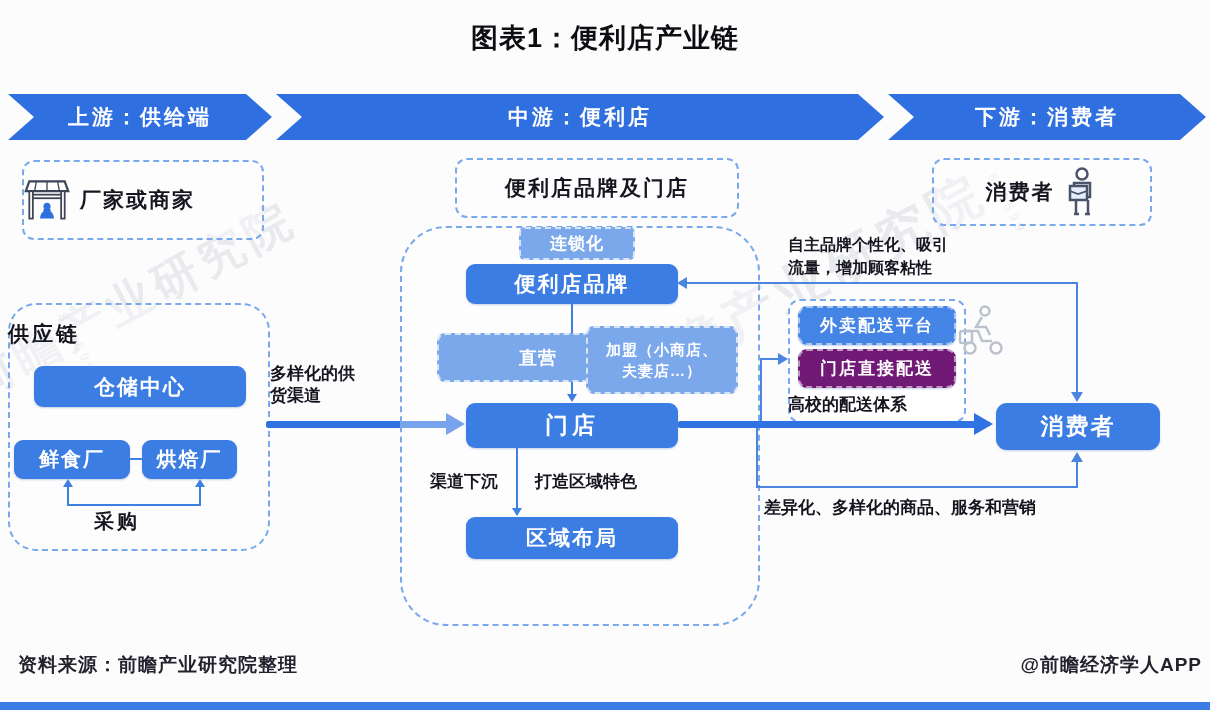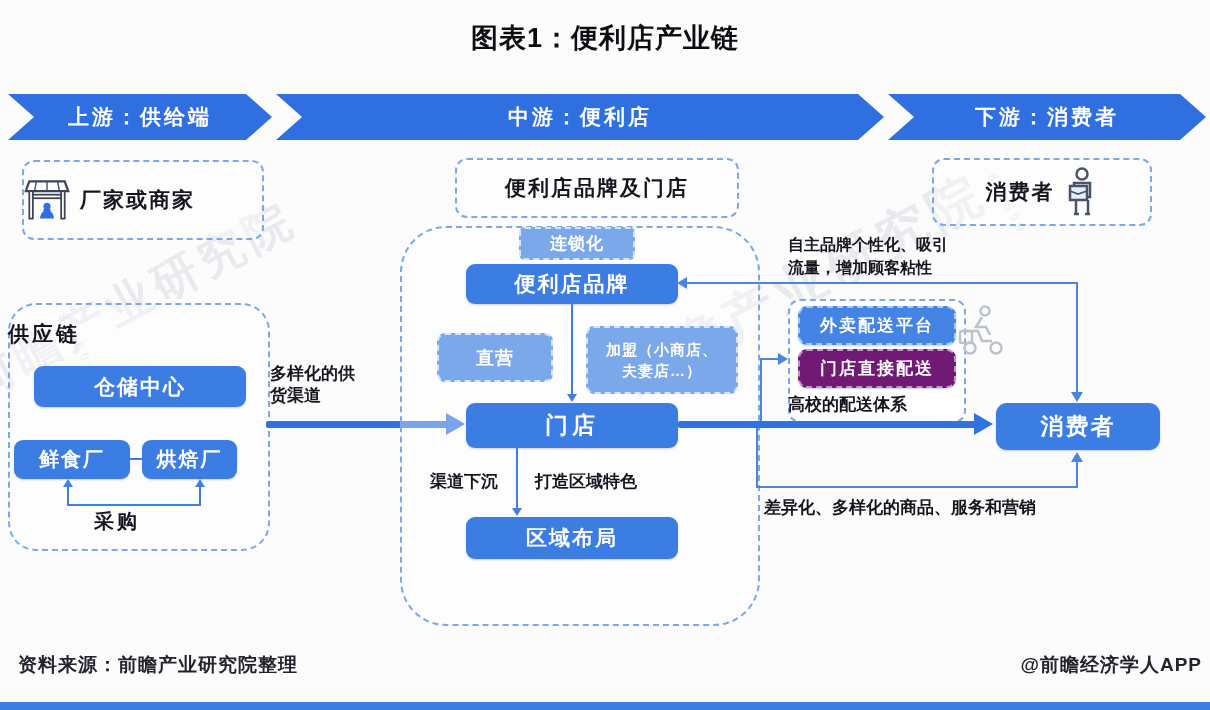--- a/index.html
+++ b/index.html
@@ -89,21 +89,21 @@
     <span style="font-size:21px;font-weight:bold;color:#15151f;letter-spacing:2px;">便利店品牌及门店</span>
   </div>
 
   <div class="dashed" style="left:400px;top:226px;width:356px;height:396px;border-radius:46px;"></div>
   <div class="lbox" style="left:519px;top:227px;width:112px;height:29px;font-size:17px;border-radius:6px;">连锁化</div>
   <div class="bbox" style="left:466px;top:264px;width:212px;height:40px;font-size:21px;">便利店品牌</div>
 
   <div class="ln" style="left:571px;top:304px;width:2px;height:92px;"></div>
   <span class="tri" style="left:567px;top:394px;border-left:5px solid transparent;border-right:5px solid transparent;border-top:8px solid #3f7fe2;"></span>
 
-  <div class="lbox" style="left:437px;top:333px;width:112px;height:45px;font-size:18px;">直营</div>
+  <div class="lbox" style="left:437px;top:333px;width:112px;height:45px;font-size:18px;padding-left:43px;">直营</div>
   <div class="lbox" style="left:586px;top:326px;width:148px;height:64px;font-size:15px;line-height:1.4;flex-direction:column;">
     <div>加盟（小商店、</div>
     <div>夫妻店…）</div>
   </div>
 
   <div class="bbox" style="left:466px;top:403px;width:212px;height:45px;font-size:23px;letter-spacing:4px;">门店</div>
 
   <div class="ln" style="left:516px;top:448px;width:2px;height:64px;"></div>
   <span class="tri" style="left:512px;top:508px;border-left:5px solid transparent;border-right:5px solid transparent;border-top:8px solid #3f7fe2;"></span>
   <div class="lbl" style="left:430px;top:470px;width:115px;font-size:17px;">渠道下沉</div>

